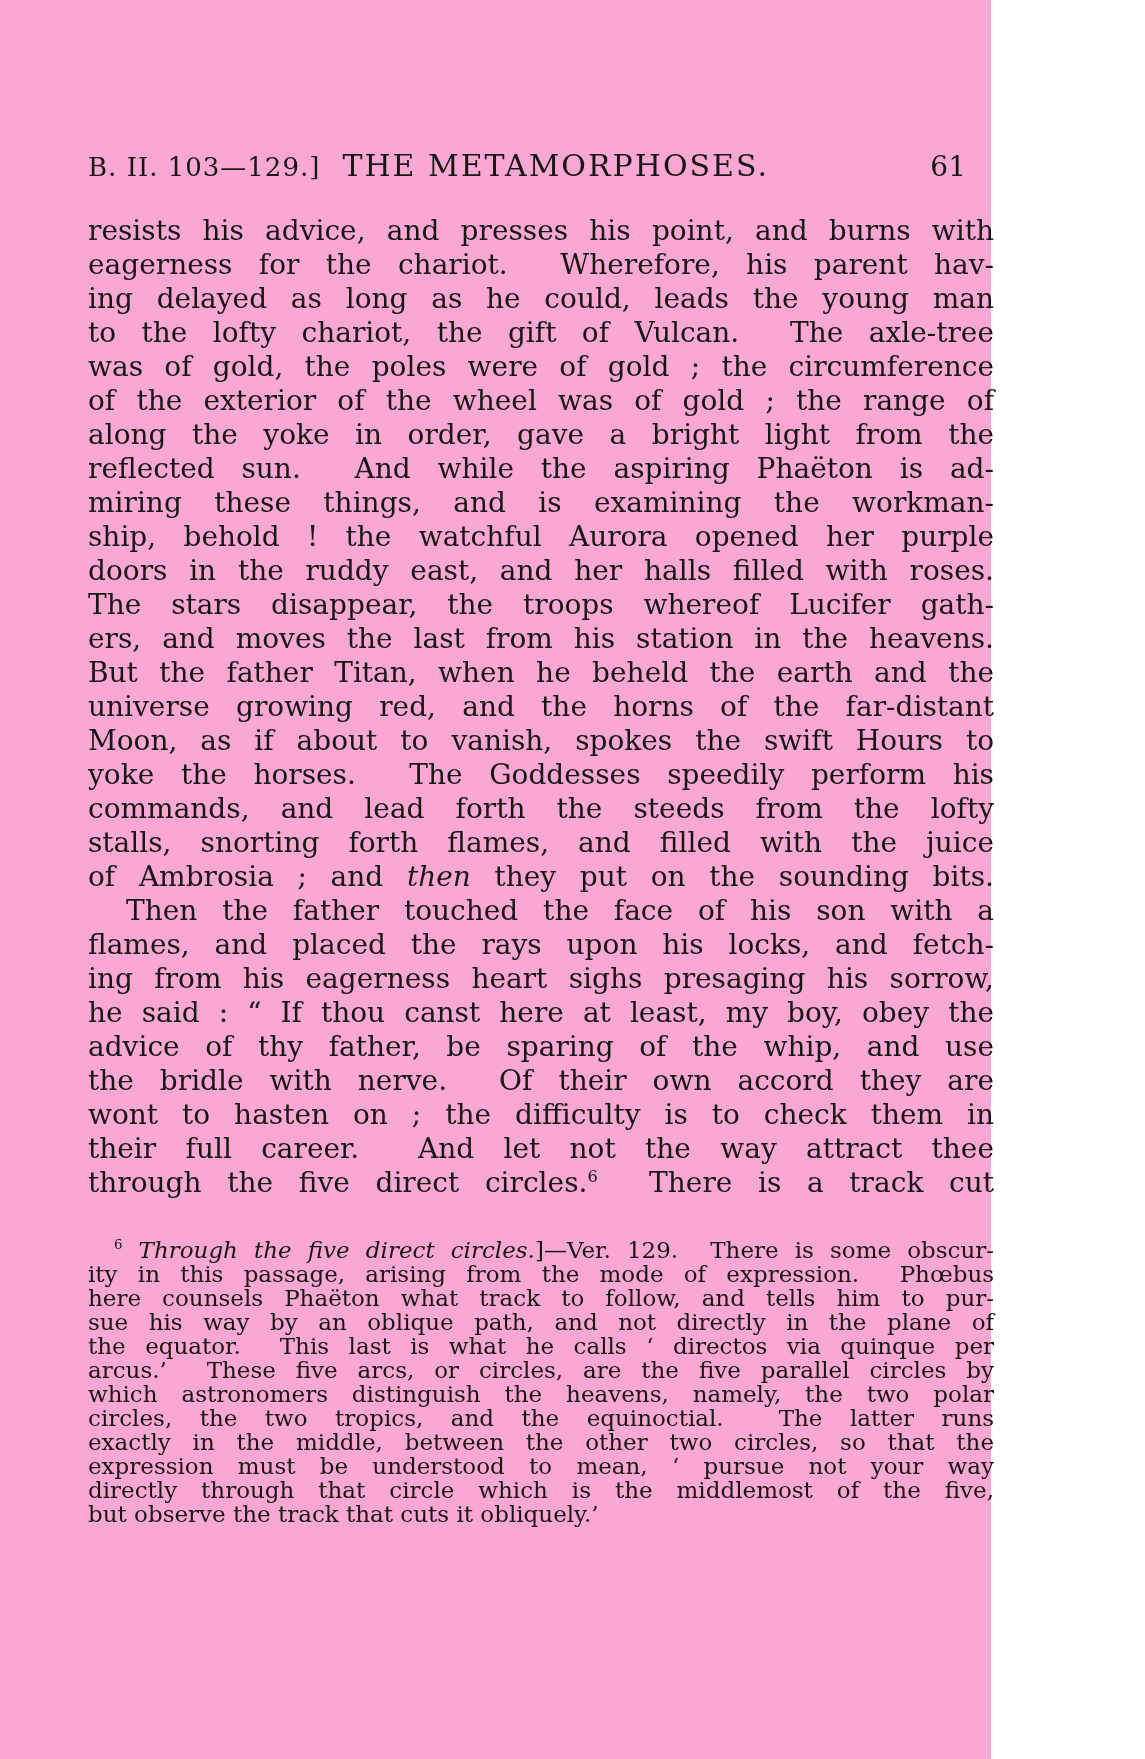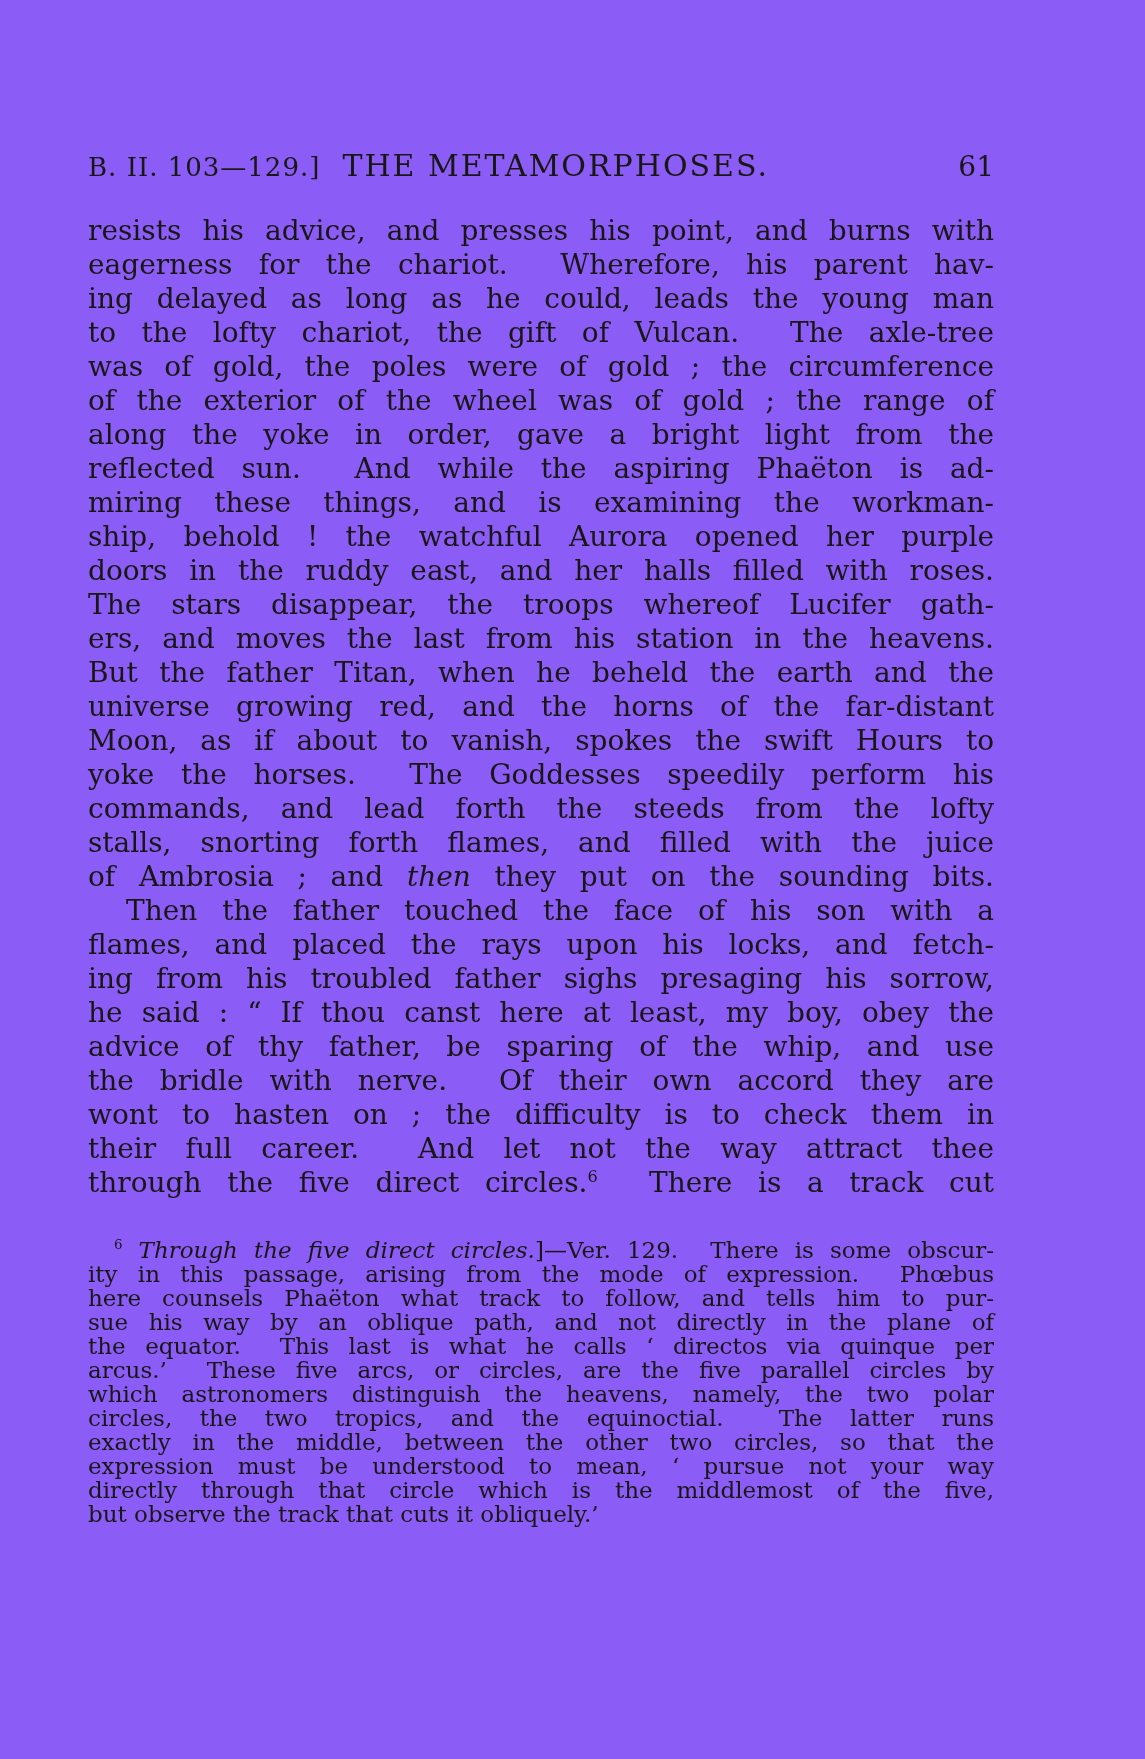--- a/index.html
+++ b/index.html
@@ -11,23 +11,23 @@
     width: 1145px;
     height: 1759px;
     position: relative;
     font-family: "DejaVu Serif", "Liberation Serif", serif;
     color: #181715;
     overflow: hidden;
   }
   .page {
     position: absolute;
     left: 0; top: 0;
-    width: 1145px;
+    width: 991px;
     height: 1759px;
-    background: #8b5cf6;
+    background: #f9a8d4;
   }
   .text-column {
     position: absolute;
     left: 88px;
     top: 148px;
     width: 906px;
   }
   
   .page-header {
     display: flex;
@@ -40,21 +40,21 @@
     letter-spacing: 1px;
     font-variant-numeric: oldstyle-nums;
   }
   .book-title {
     font-size: 30px;
     letter-spacing: 2px;
     margin-left: 22px;
   }
   .page-number {
     margin-left: auto;
-    margin-right: 0;
+    margin-right: 28px;
     font-size: 28px;
     font-variant-numeric: oldstyle-nums;
   }
   
   .body-text {
     margin-top: 26px;
     font-size: 28px;
   }
   .body-text .line {
     line-height: 34px;
@@ -121,21 +121,21 @@
           <div class="line">universe growing red, and the horns of the far-distant</div>
           <div class="line">Moon, as if about to vanish, spokes the swift Hours to</div>
           <div class="line">yoke the horses.&nbsp; The Goddesses speedily perform his</div>
           <div class="line">commands, and lead forth the steeds from the lofty</div>
           <div class="line">stalls, snorting forth flames, and filled with the juice</div>
           <div class="line">of Ambrosia ; and <i>then</i> they put on the sounding bits.</div>
         </div>
         <div class="para indent">
           <div class="line">Then the father touched the face of his son with a</div>
           <div class="line">flames, and placed the rays upon his locks, and fetch-</div>
-          <div class="line">ing from his troubled father sighs presaging his sorrow,</div>
+          <div class="line">ing from his eagerness heart sighs presaging his sorrow,</div>
           <div class="line">he said : “ If thou canst here at least, my boy, obey the</div>
           <div class="line">advice of thy father, be sparing of the whip, and use</div>
           <div class="line">the bridle with nerve.&nbsp; Of their own accord they are</div>
           <div class="line">wont to hasten on ; the difficulty is to check them in</div>
           <div class="line">their full career.&nbsp; And let not the way attract thee</div>
           <div class="line">through the five direct circles.<sup>6</sup>&nbsp; There is a track cut</div>
         </div>
       </section>
 
     <section class="footnote">

